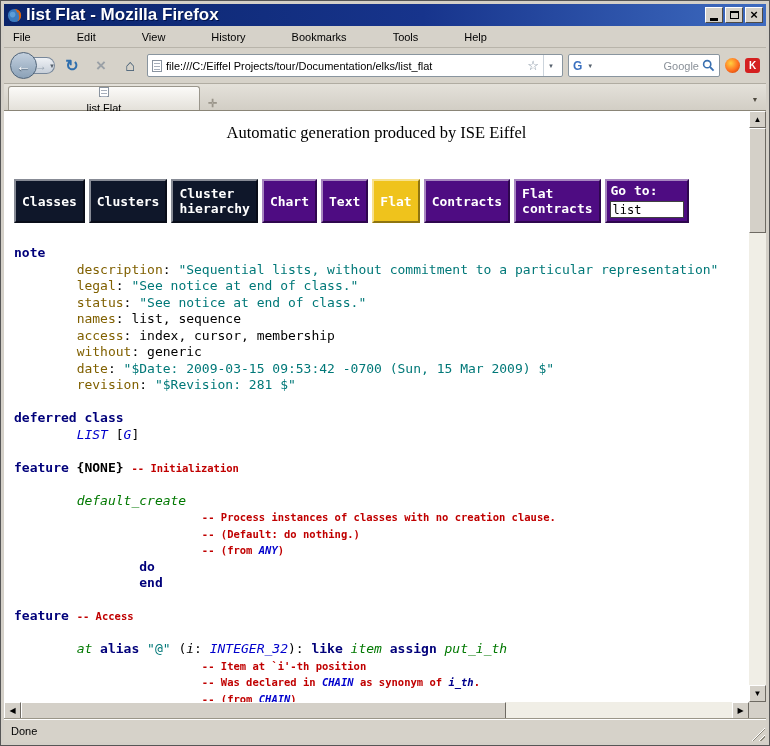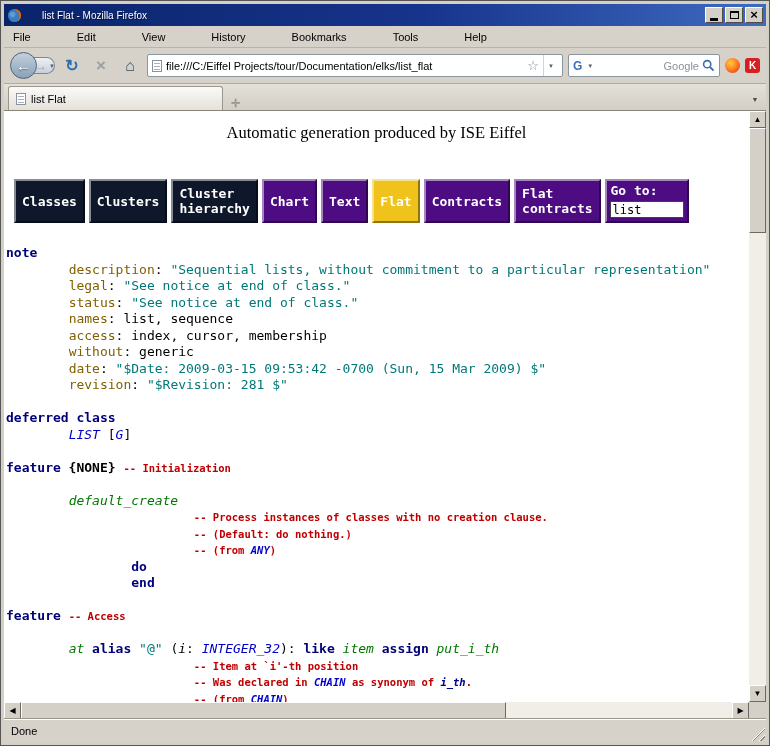--- a/index.html
+++ b/index.html
@@ -14,22 +14,22 @@
     display:flex; flex-direction:column;
     position:relative;
   }
 
   
   .titlebar{
     height:22px; flex:0 0 22px;
     background:linear-gradient(to right,#0a246a 0%,#17348c 55%,#3e6bc0 100%);
     display:flex; align-items:center; padding:0 3px; gap:4px;
   }
-  .title-text{ color:#fff; font-size:10px; font-weight:normal; flex:1;
-    text-shadow:1px 1px 0 #00124a; white-space:nowrap; overflow:hidden;margin-left:16px;}
+  .title-text{ color:#fff; font-size:17px; font-weight:bold; flex:1;
+    text-shadow:1px 1px 0 #00124a; white-space:nowrap; overflow:hidden;}
   .fx-logo{ width:15px; height:15px; flex:0 0 15px; }
   .winbtns{ display:flex; gap:2px; }
   .winbtn{
     width:18px; height:16px; background:#d4d0c8;
     border:1px solid; border-color:#fff #4e4a44 #4e4a44 #fff;
     display:flex; align-items:center; justify-content:center; position:relative;
   }
   .g-min{ width:8px; height:3px; background:#000; margin-top:8px; }
   .g-max{ width:9px; height:8px; border:1px solid #000; border-top:2px solid #000; }
   .g-close{ font-size:13px; font-weight:bold; line-height:12px; color:#000; }
@@ -101,24 +101,24 @@
   .ext2{ width:15px; height:15px; border-radius:3px; background:#d42020;
     color:#fff; font-size:10px; font-weight:bold; display:flex; align-items:center; justify-content:center;}
 
   
   .tabstrip{
     height:27px; flex:0 0 27px; background:linear-gradient(#e4e1da,#d2cec5);
     display:flex; align-items:flex-end; padding:0 2px;
     border-bottom:1px solid #8a8577;
   }
   .tab{
-    width:215px; height:24px; margin-left:2px;
+    width:192px; height:24px; margin-left:2px;
     background:linear-gradient(#fbfaf8,#e4e1da);
     border:1px solid #9a968c; border-bottom:none; border-radius:3px 3px 0 0;
-    display:flex; align-items:center; gap:5px; padding:0 7px; font-size:11px; color:#000;
+    display:flex; align-items:center; gap:5px; padding:0 7px; font-size:11px; color:#000;flex-direction:column;
   }
   .tab-spacer{ flex:1; display:flex; align-items:center; }
   .newtab{ color:#9a958a; font-weight:bold; font-size:11px; padding:0 8px; }
   .alltabs{ width:18px; height:22px; display:flex; align-items:center; justify-content:center;
     font-size:7px; color:#4e4a40; }
 
   
   .viewport{ flex:1; display:flex; min-height:0; background:#fff; }
   .page{ flex:1; min-width:0; overflow:hidden; background:#fff; padding-top:12px; position:relative; }
 
@@ -147,21 +147,21 @@
     color:#fff; font-family:"DejaVu Sans Mono", monospace; font-size:13px; font-weight:bold;
     display:block; padding:2px 0 0 4px;
   }
   .goto input{
     position:absolute; left:3px; right:3px; bottom:3px; height:17px;
     border:1px solid #404040; font-family:"DejaVu Sans Mono", monospace; font-size:12px;
     padding:0 2px; outline:none; background:#fff; color:#000;
   }
 
   
-  .code{ margin-top:22px; padding-left:2px; font-family:"DejaVu Sans Mono", monospace; font-size:13px; }
+  .code{ margin-top:22px; padding-left:10px; font-family:"DejaVu Sans Mono", monospace; font-size:13px; }
   .code-line{ white-space:pre; height:16.5px; line-height:16.5px; }
   .seg-kw{ color:#00007a; font-weight:bold; }
   .seg-plain{ color:#000; }
   .seg-plainb{ color:#000; font-weight:bold; }
   .seg-tag{ color:#806000; }
   .seg-str{ color:#007878; }
   .seg-cls{ color:#0000cc; font-style:italic; }
   .seg-feat{ color:#007800; font-style:italic; }
   .seg-arg{ color:#000; font-style:italic; }
   .seg-com{ color:#c00000; font-weight:bold; font-size:10.5px; }

